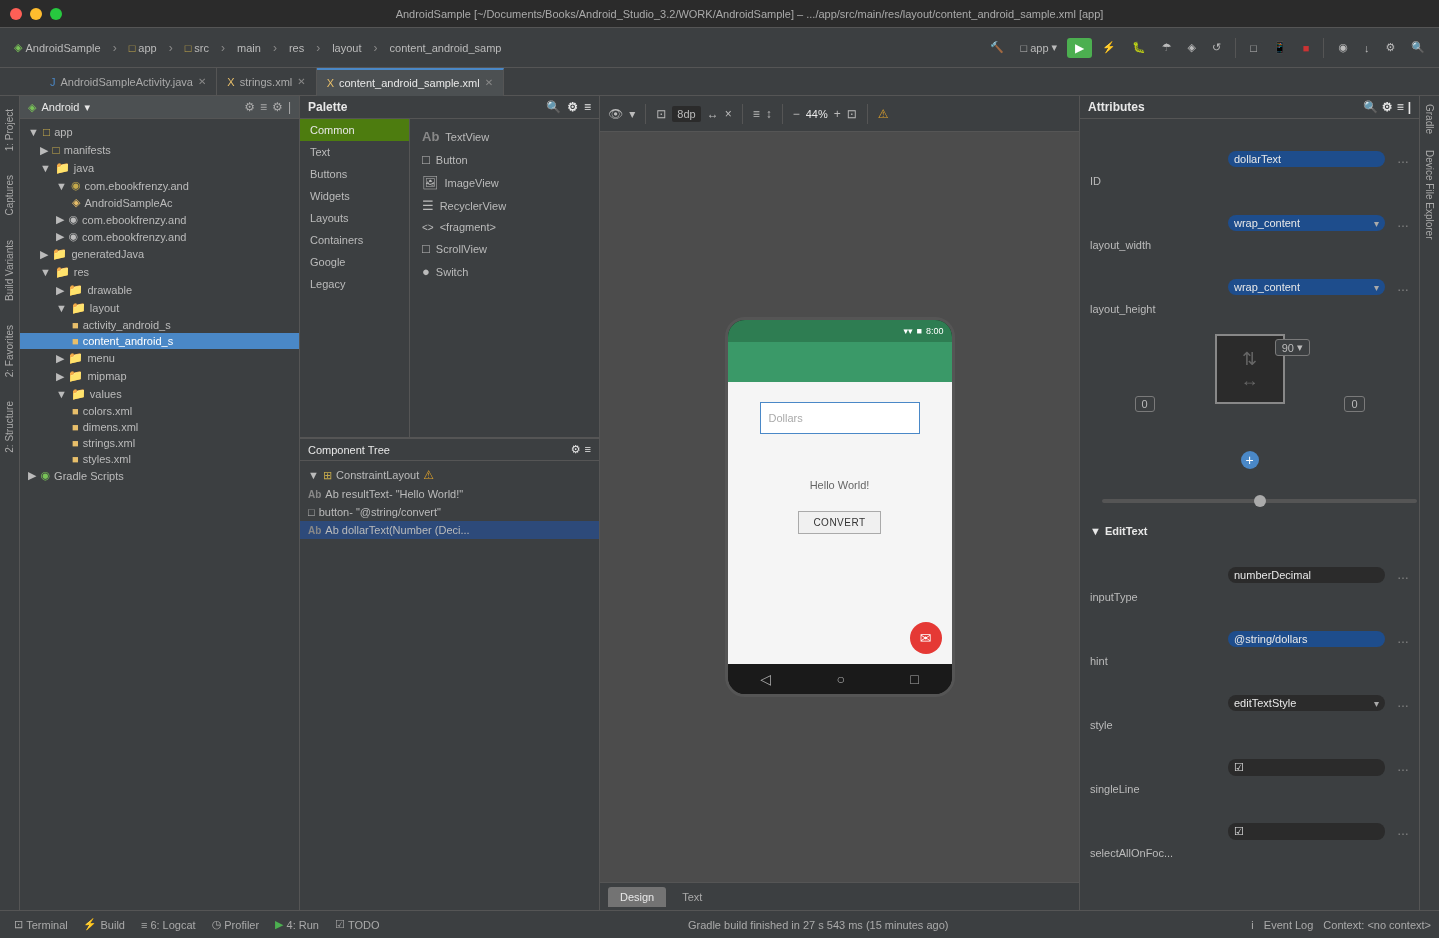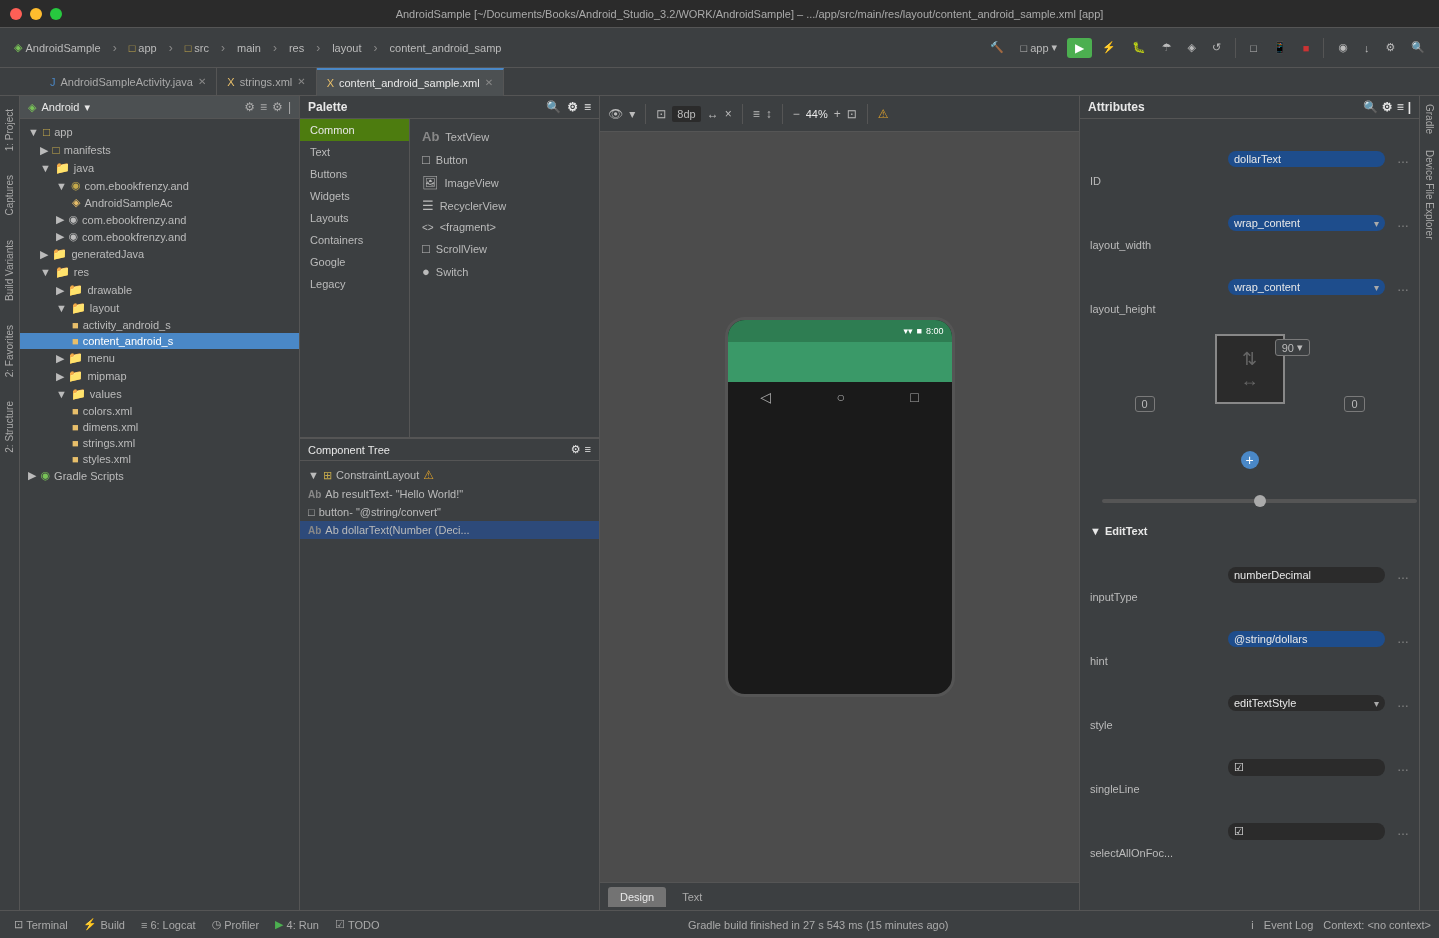--- a/index.html
+++ b/index.html
@@ -837,20 +837,32 @@
     </div>
 
     <div id="design-canvas-area">
       <div id="phone-mockup">
         <div id="phone-status-bar">
           <span>▾▾</span>
           <span>■</span>
           <span>8:00</span>
         </div>
         <div id="phone-action-bar"></div>
+        <div id="phone-content">
+          <div id="phone-edit-text">
+            <span>Dollars</span>
+          </div>
+          <div id="phone-hello-world">Hello World!</div>
+          <div id="phone-convert-btn">
+            <span>CONVERT</span>
+          </div>
+          <div id="phone-fab">
+            <span>✉</span>
+          </div>
+        </div>
         <div id="phone-nav-bar">
           <span>◁</span>
           <span>○</span>
           <span>□</span>
         </div>
       </div>
     </div>
 
     <div id="design-tabs">
       <div class="design-tab active">

